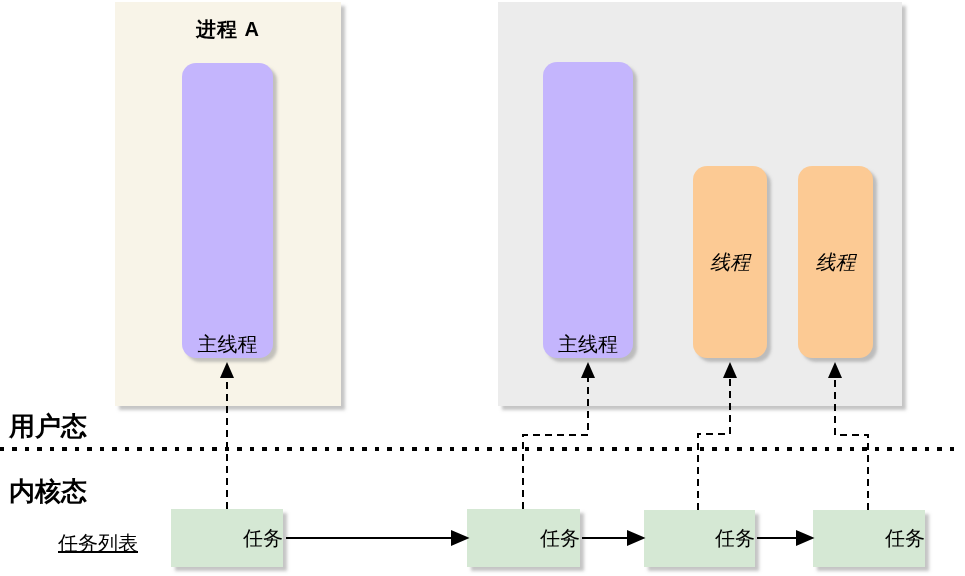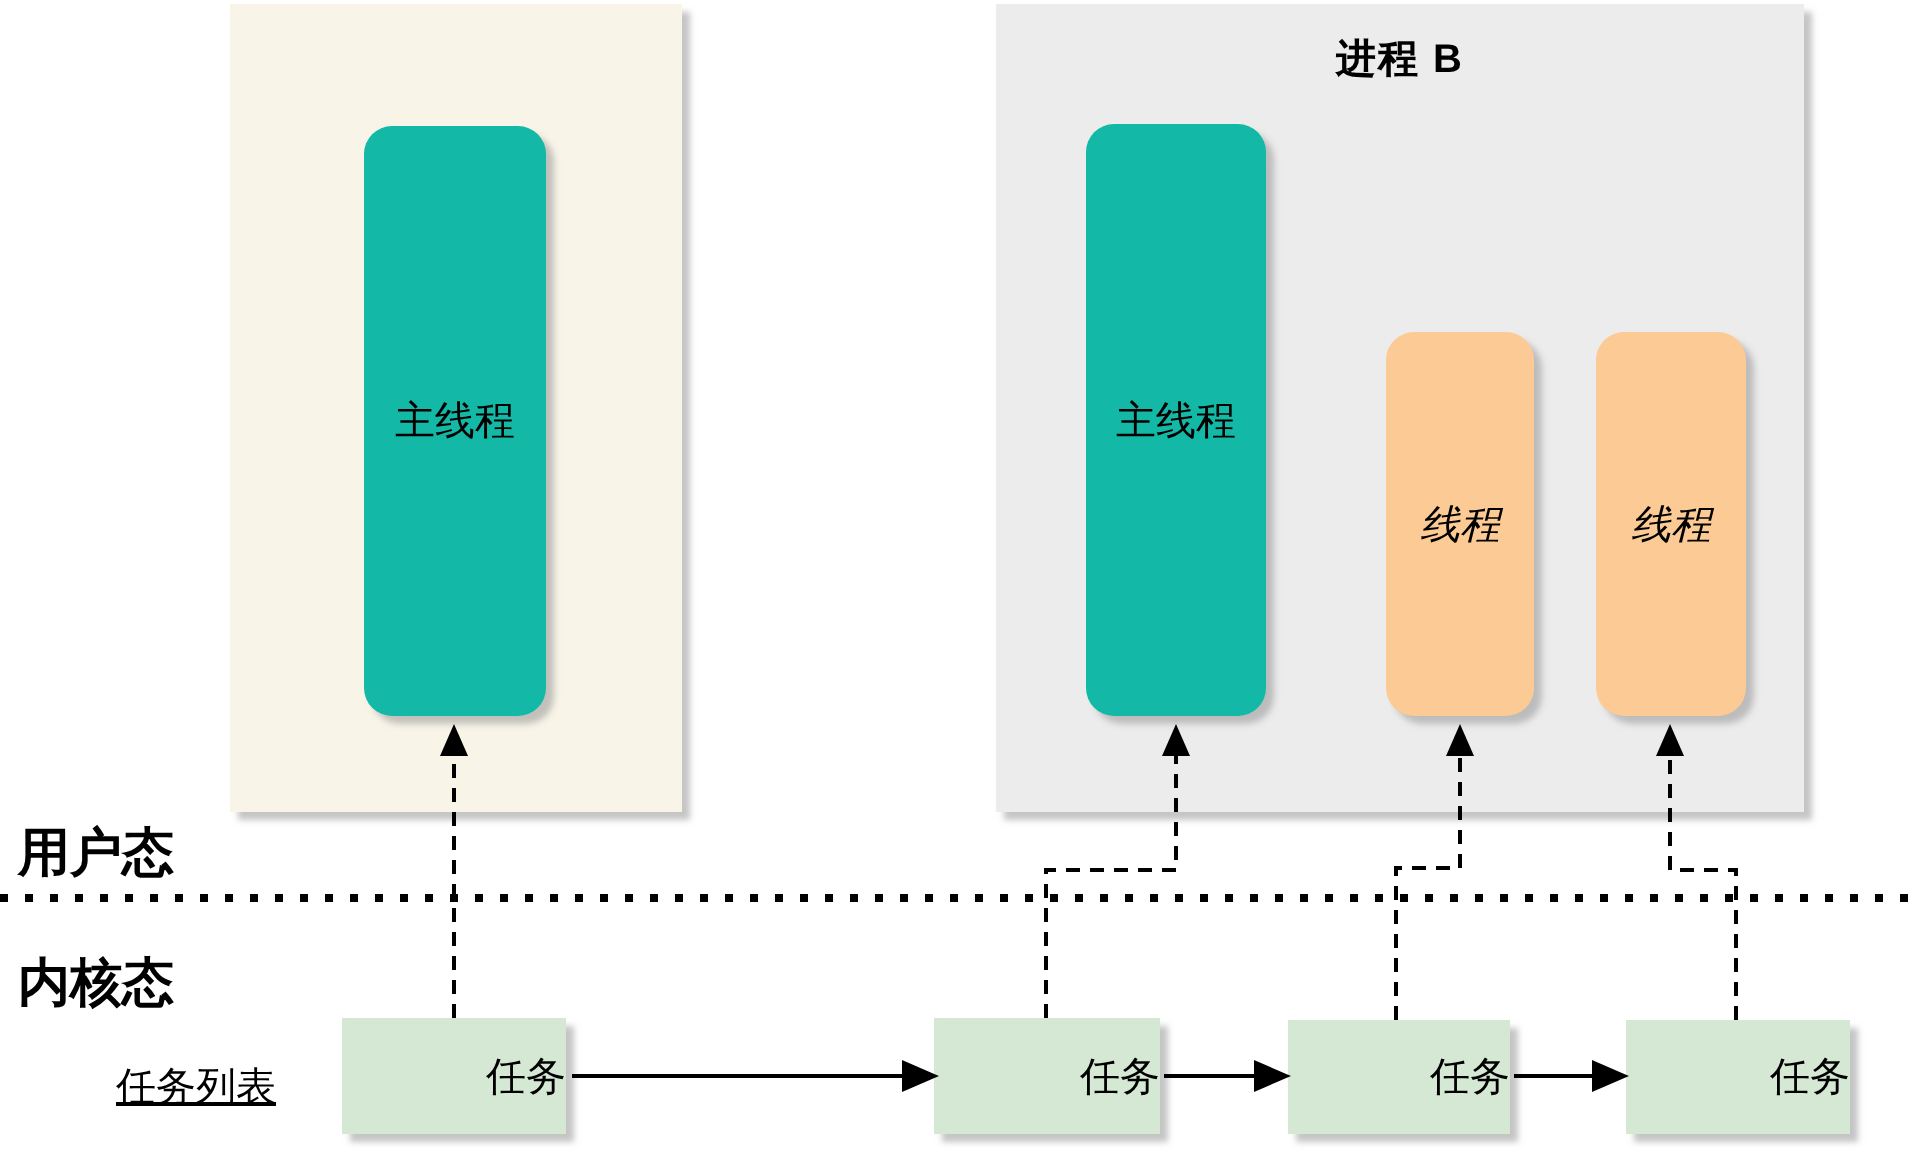--- a/index.html
+++ b/index.html
@@ -7,21 +7,21 @@
     position:relative;width:965px;height:576px;background:#ffffff;overflow:hidden;
     font-family:"Liberation Sans","DejaVu Sans",sans-serif;color:#000;
   }
   .proc{position:absolute;top:2px;height:404px;box-shadow:4px 4px 3px rgba(150,150,150,0.55);}
   .proc-a{left:115px;width:226px;background:#F8F4E8;}
   .proc-b{left:498px;width:404px;background:#ECECEC;}
   .proc-title{position:absolute;top:14px;left:0;width:100%;text-align:center;
     font-size:20px;font-weight:bold;letter-spacing:1px;}
   .pill{position:absolute;display:flex;align-items:center;justify-content:center;
     font-size:20px;border-radius:14px;box-shadow:4px 4px 3px rgba(150,150,150,0.55);}
-  .pill-blue{background:#14b8a6;}
+  .pill-blue{background:#c4b5fd;align-items:flex-end;}
   .pill-orange{background:#FCCA94;font-style:italic;}
   .pill-a-main{left:67px;top:61px;width:91px;height:295px;}
   .pill-b-main{left:45px;top:60px;width:90px;height:296px;}
   .pill-b-t1{left:195px;top:164px;width:74px;height:192px;}
   .pill-b-t2{left:300px;top:164px;width:75px;height:192px;}
   .zone-label{position:absolute;font-size:26px;font-weight:bold;left:9px;}
   .zone-user{top:409px;}
   .zone-kernel{top:474px;}
   .divider{position:absolute;left:0;top:447px;width:955px;height:4px;
     background:repeating-linear-gradient(to right,#000 0px,#000 4px,transparent 4px,transparent 12.5px);}
@@ -33,27 +33,27 @@
   .task-3{left:644px;top:510px;width:111px;height:57px;}
   .task-4{left:813px;top:510px;width:112px;height:57px;}
   #connectors{position:absolute;left:0;top:0;width:965px;height:576px;pointer-events:none;}
 </style>
 </head>
 <body>
 
 <div id="canvas">
 
   <div class="proc proc-a">
+    <div class="proc-title">进程 A</div>
     <div class="pill pill-blue pill-a-main">
       <span>主线程</span>
     </div>
   </div>
 
   <div class="proc proc-b">
-    <div class="proc-title">进程 B</div>
     <div class="pill pill-blue pill-b-main">
       <span>主线程</span>
     </div>
     <div class="pill pill-orange pill-b-t1">
       <span>线程</span>
     </div>
     <div class="pill pill-orange pill-b-t2">
       <span>线程</span>
     </div>
   </div>

